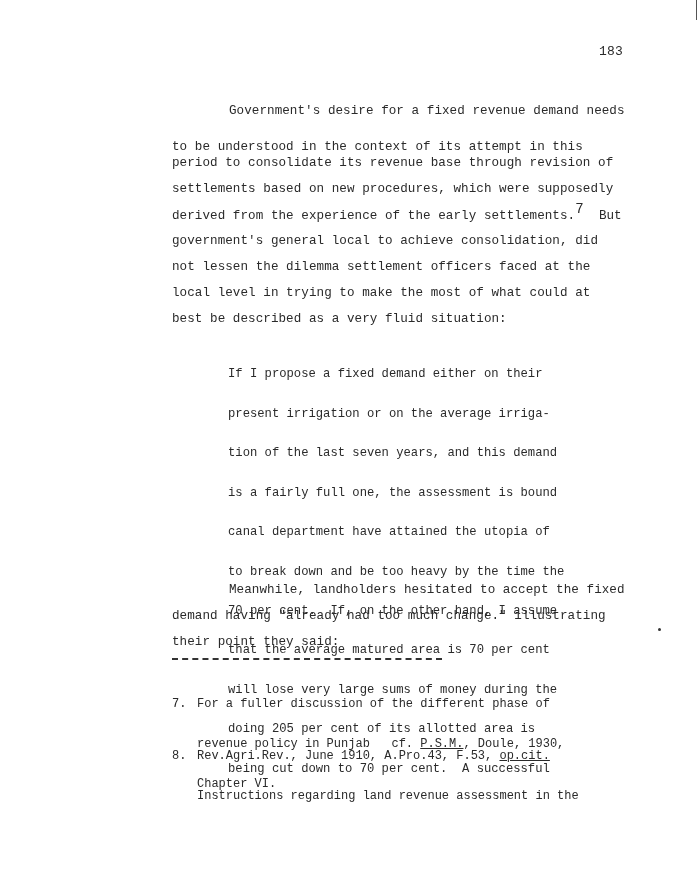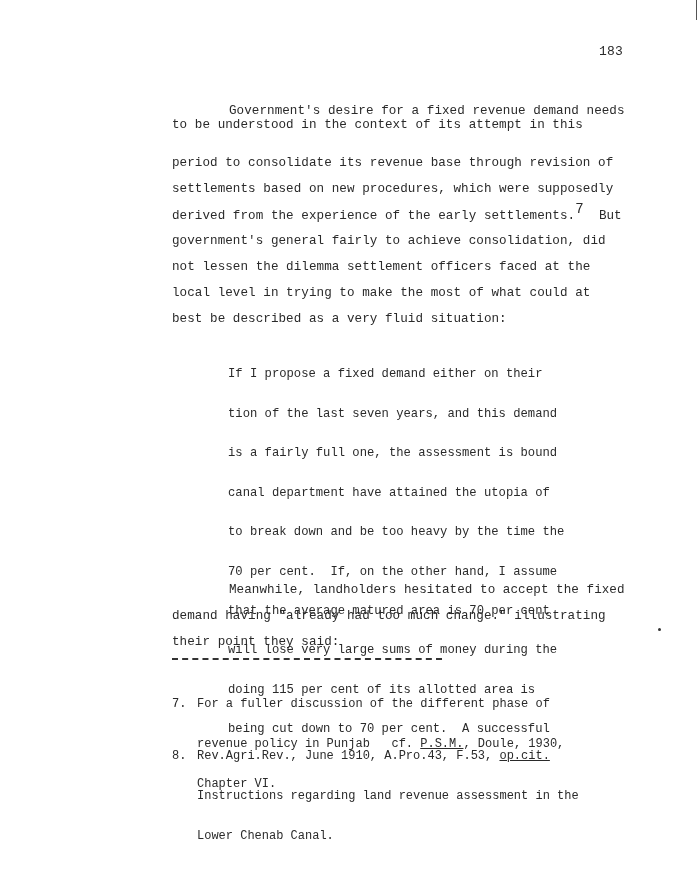--- a/index.html
+++ b/index.html
@@ -80,39 +80,40 @@
     }
   </style>
 </head>
 <body>
 
 <div class="page-edge"></div>
 
 <div class="page-number">183</div>
 
 <div class="body-line indent" style="top:104px">Government's desire for a fixed revenue demand needs</div>
-<div class="body-line" style="top:118px">to be understood in the context of its attempt in this</div>
+<div class="body-line" style="top:140px">to be understood in the context of its attempt in this</div>
 <div class="body-line" style="top:156px">period to consolidate its revenue base through revision of</div>
 <div class="body-line" style="top:182px">settlements based on new procedures, which were supposedly</div>
 <div class="body-line" style="top:208px"><span>derived from the experience of the early settlements.</span><span class="sup">7</span><span>  </span><span>But</span></div>
-<div class="body-line" style="top:234px">government's general fairly to achieve consolidation, did</div>
+<div class="body-line" style="top:234px">government's general local to achieve consolidation, did</div>
 <div class="body-line" style="top:260px">not lessen the dilemma settlement officers faced at the</div>
 <div class="body-line" style="top:286px">local level in trying to make the most of what could at</div>
 <div class="body-line" style="top:312px">best be described as a very fluid situation:</div>
 
 <div class="quote">
   <span class="quote-line">If I propose a fixed demand either on their</span>
+  <span class="quote-line">present irrigation or on the average irriga-</span>
   <span class="quote-line">tion of the last seven years, and this demand</span>
   <span class="quote-line">is a fairly full one, the assessment is bound</span>
   <span class="quote-line">canal department have attained the utopia of</span>
   <span class="quote-line">to break down and be too heavy by the time the</span>
   <span class="quote-line">70 per cent.  If, on the other hand, I assume</span>
   <span class="quote-line">that the average matured area is 70 per cent</span>
   <span class="quote-line">will lose very large sums of money during the</span>
-  <span class="quote-line">doing 115 per cent of its allotted area is</span>
+  <span class="quote-line">doing 205 per cent of its allotted area is</span>
   <span class="quote-line">being cut down to 70 per cent.  A successful</span>
   
   
   
   
 </div>
 
 <div class="body-line indent" style="top:583px">Meanwhile, landholders hesitated to accept the fixed</div>
 <div class="body-line" style="top:609px">demand having "already had too much change." illustrating</div>
 <div class="body-line" style="top:635px">their point they said:</div>
@@ -123,14 +124,13 @@
 
 <div class="footnote" style="top:672px">
   <span class="fn-line"><span class="fn-num">7.</span><span>For a fuller discussion of the different phase of</span></span>
   <span class="fn-line fn-cont"><span>revenue policy in Punjab   cf. </span><span class="u">P.S.M.</span><span>, Doule, 1930,</span></span>
   <span class="fn-line fn-cont">Chapter VI.</span>
 </div>
 
 <div class="footnote" style="top:724px">
   <span class="fn-line"><span class="fn-num">8.</span><span>Rev.Agri.Rev., June 1910, A.Pro.43, F.53, </span><span class="u">op.cit.</span></span>
   <span class="fn-line fn-cont">Instructions regarding land revenue assessment in the</span>
-  <span class="fn-line fn-cont">Lower Chenab Canal.</span>
 </div>
 
 </body></html>

